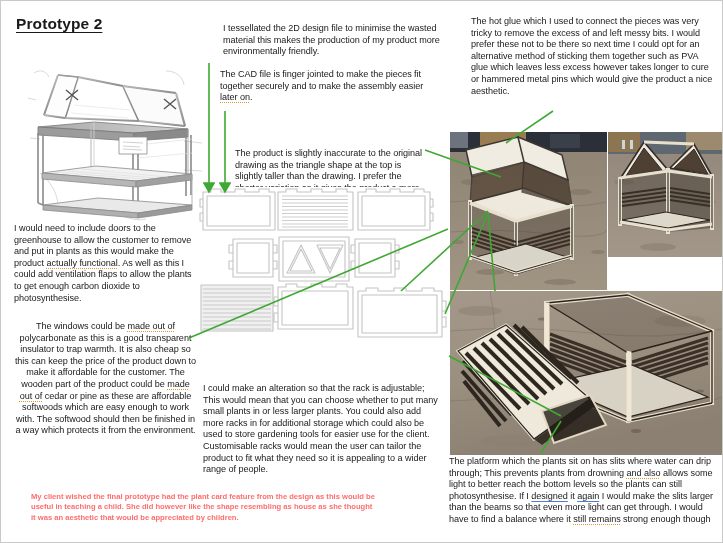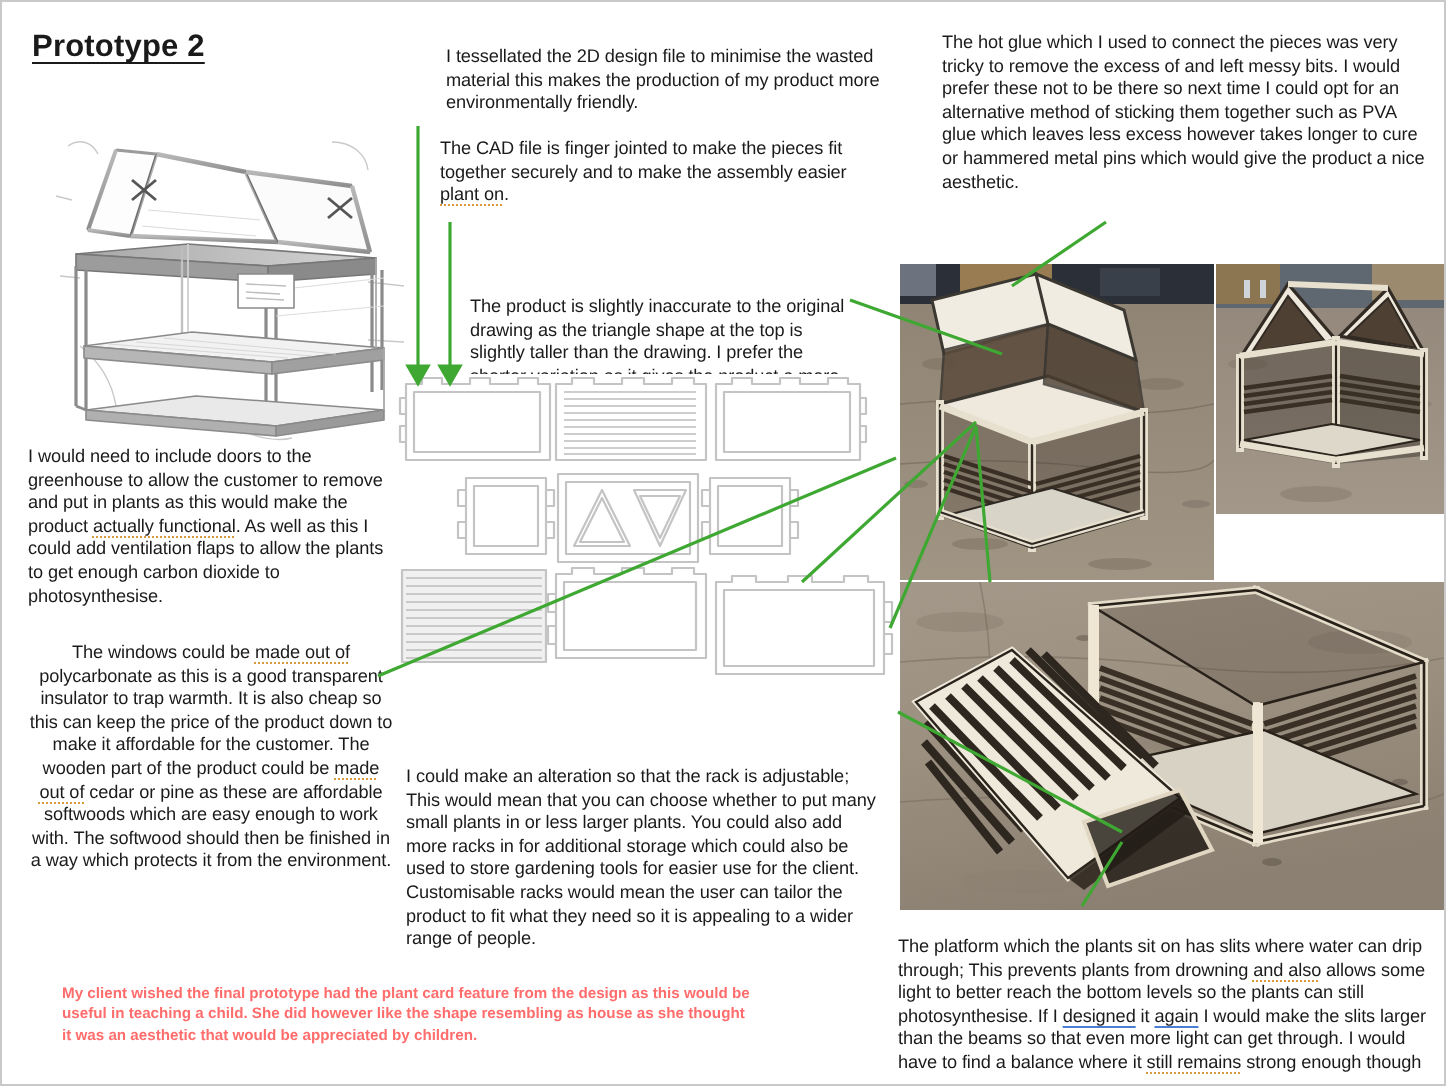--- a/index.html
+++ b/index.html
@@ -162,21 +162,21 @@
     <p>I would need to include doors to the greenhouse to allow the customer to remove and put in plants as this would make the product <span class="sq">actually functional</span>. As well as this I could add ventilation flaps to allow the plants to get enough carbon dioxide to photosynthesise.</p>
   </div>
 
   <div class="txt" style="left:13px;top:320px;width:183px;text-align:center;">
     <p>The windows could be <span class="sq">made out of</span> polycarbonate as this is a good transparent insulator to trap warmth. It is also cheap so this can keep the price of the product down to make it affordable for the customer. The wooden part of the product could be <span class="sq">made out of</span> cedar or pine as these are affordable softwoods which are easy enough to work with. The softwood should then be finished in a way which protects it from the environment.</p>
   </div>
 
   <div class="txt" style="left:202px;top:22px;width:218px;margin-left:20px;">I tessellated the 2D design file to minimise the wasted material this makes the production of my product more environmentally friendly.</div>
 
   <div class="txt" style="left:219px;top:68px;width:205px;">
-    <p>The CAD file is finger jointed to make the pieces fit together securely and to make the assembly easier <span class="sq">plant on</span>.</p>
+    <p>The CAD file is finger jointed to make the pieces fit together securely and to make the assembly easier <span class="sq">later on</span>.</p>
   </div>
 
   <div class="txt" style="left:234px;top:116px;width:190px;margin-top:31px;">
     <p>The product is slightly inaccurate to the original drawing as the triangle shape at the top is slightly taller than the drawing. I prefer the shorter variation as it gives the product a more <span class="gr">well rounded</span> look.</p>
   </div>
 
   <div class="txt" style="left:470px;top:15px;width:243px;">The hot glue which I used to connect the pieces was very tricky to remove the excess of and left messy bits. I would prefer these not to be there so next time I could opt for an alternative method of sticking them together such as PVA glue which leaves less excess however takes longer to cure or hammered metal pins which would give the product a nice aesthetic.</div>
 
   <div id="cad">
     <svg width="260" height="155" viewBox="0 0 260 155" xmlns="http://www.w3.org/2000/svg">
@@ -473,21 +473,21 @@
 
         <polygon points="92,120 140,104 156,134 104,152" fill="#1f1a14" opacity="0.8"></polygon>
         <polygon points="92,120 140,104 156,134 104,152" fill="none" stroke="#e0d6c2" stroke-width="2"></polygon>
       </g>
     </svg>
   </div>
 
 
   <div class="txt" style="left:202px;top:382px;width:240px;">I could make an alteration so that the rack is adjustable; This would mean that you can choose whether to put many small plants in or less larger plants. You could also add more racks in for additional storage which could also be used to store gardening tools for easier use for the client. Customisable racks would mean the user can tailor the product to fit what they need so it is appealing to a wider range of people.</div>
 
-  <div class="txt" style="left:448px;top:455px;width:270px;margin-top:12px;">
+  <div class="txt" style="left:448px;top:455px;width:270px;">
     <p>The platform which the plants sit on has slits where water can drip through; This prevents plants from drowning <span class="sq">and also</span> allows some light to better reach the bottom levels so the plants can still photosynthesise. If I <span class="gr">designed</span> it <span class="gr">again</span> I would make the slits larger than the beams so that even more light can get through. I would have to find a balance where it <span class="sq">still remains</span> strong enough though</p>
   </div>
 
   <div class="redtxt" style="left:30px;top:491px;width:348px;">My client wished the final prototype had the plant card feature from the design as this would be useful in teaching a child. She did however like the shape resembling as house as she thought it was an aesthetic that would be appreciated by children.</div>
 
   <svg id="overlay" viewBox="0 0 723 543" xmlns="http://www.w3.org/2000/svg">
     <defs>
       <marker id="ah" markerWidth="8" markerHeight="8" refX="3" refY="4" orient="auto">
         <path d="M0 0 L7 4 L0 8 z" fill="#3ea832"></path>
       </marker>

